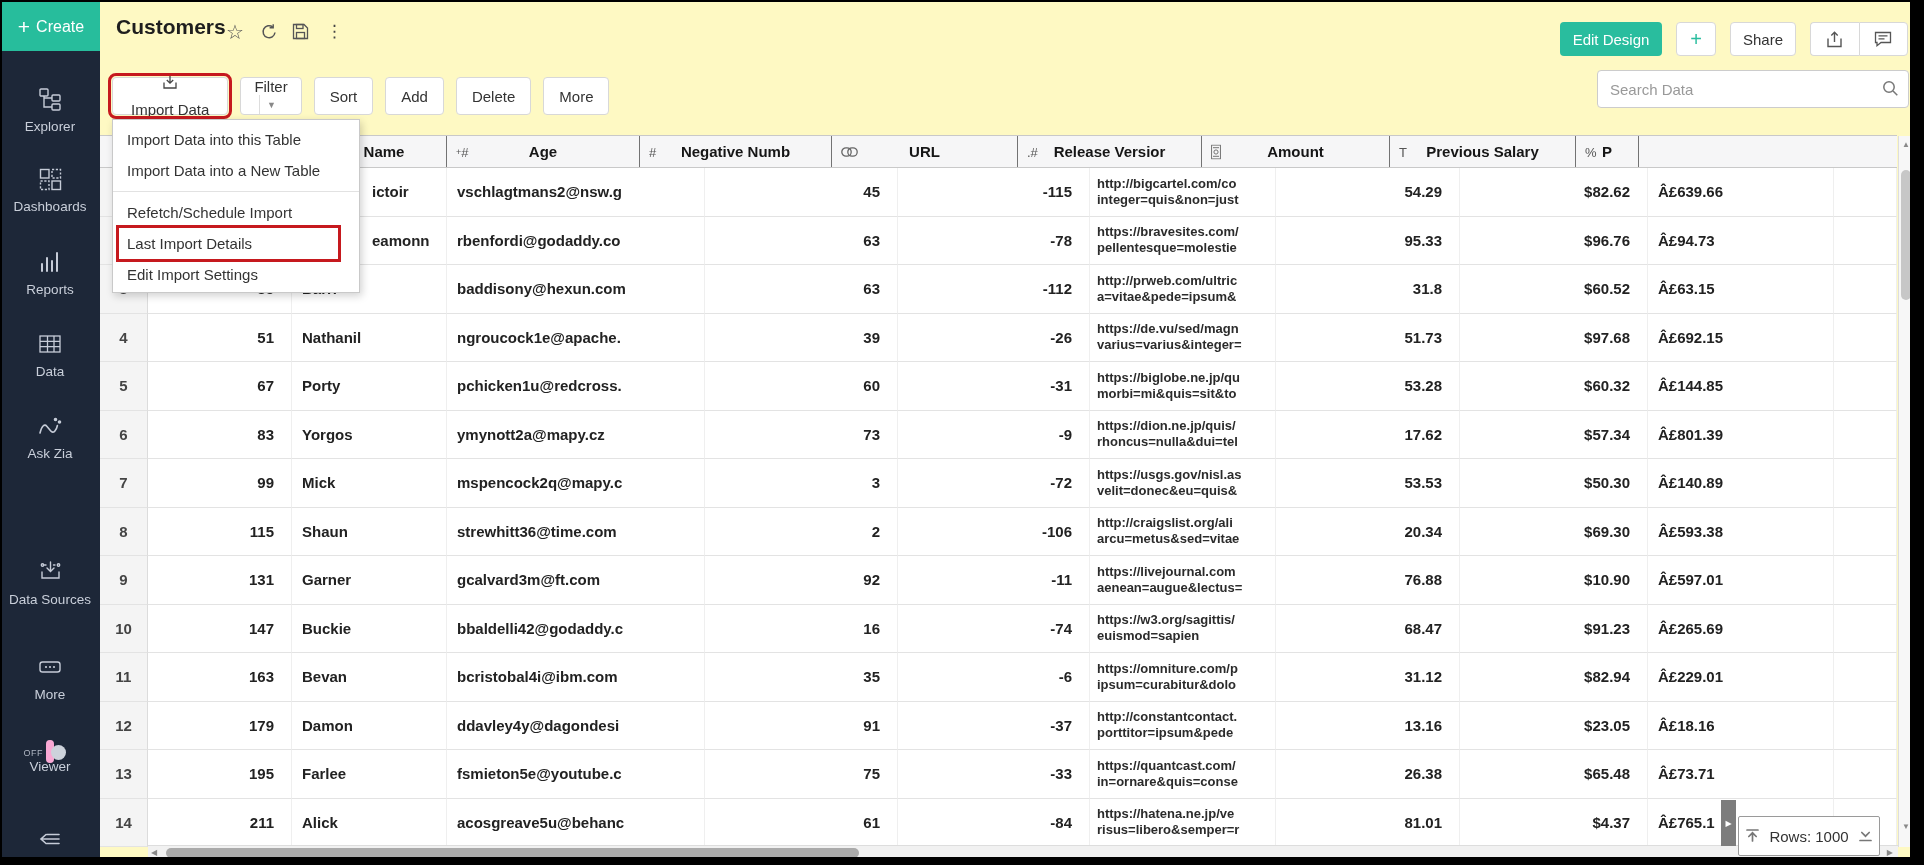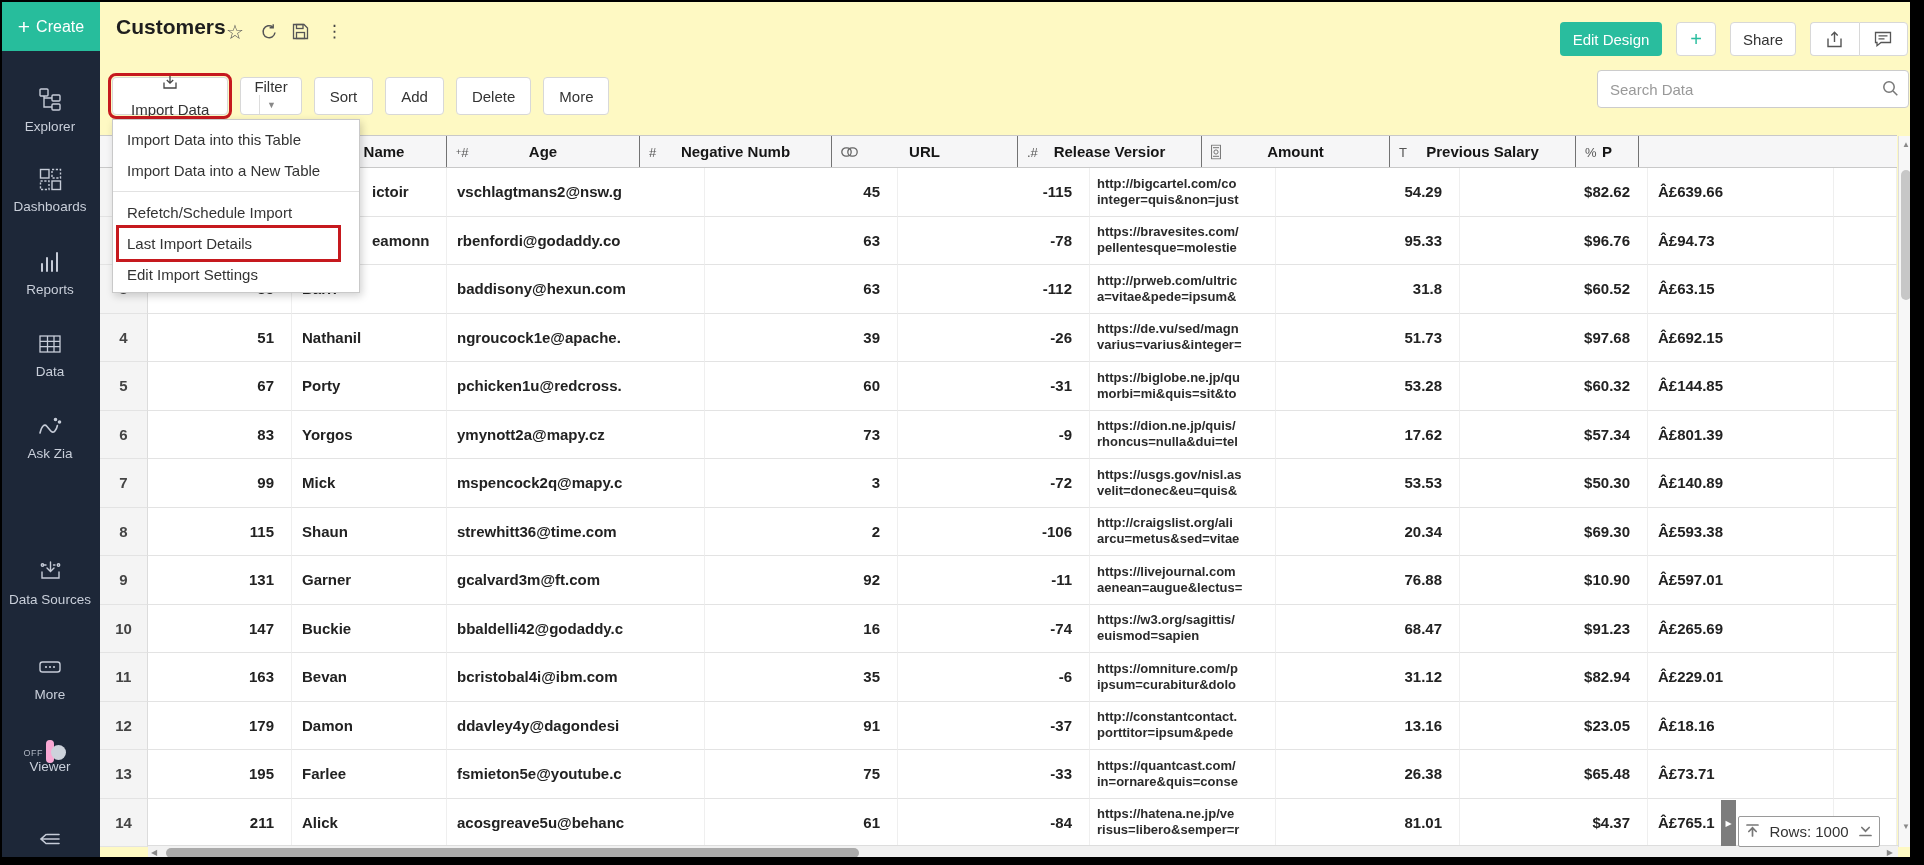--- a/index.html
+++ b/index.html
@@ -82,21 +82,21 @@
   
   .vscroll { position:absolute; left:1798px; top:134px; width:14px; height:711px; background:#f7f7f7; border-left:1px solid #ddd; }
   .vthumb { position:absolute; left:2px; top:34px; width:10px; height:130px; background:#c7c7c7; border-radius:5px; }
   .varrow { position:absolute; left:0; width:14px; text-align:center; font-size:8px; color:#8a8a8a; cursor:pointer; }
   .va-up { top:4px; } .va-down { bottom:16px; }
   .hscroll { position:absolute; left:48px; top:843px; width:1750px; height:14px; background:#f1f1f1; border-top:1px solid #ddd; }
   .hthumb { position:absolute; left:18px; top:2px; width:693px; height:10px; background:#aaa; border-radius:5px; }
   .harrow { position:absolute; top:2px; font-size:8px; color:#888; cursor:pointer; }
   .ha-left { left:3px; } .ha-right { right:5px; }
 
-  .rows-widget { position:absolute; left:1638px; top:814px; width:142px; height:31px; background:#fff;
+  .rows-widget { position:absolute; left:1638px; top:814px; width:142px; height:40px; background:#fff;
     border:1px solid #9a9a9a; border-radius:2px; display:flex; align-items:center; justify-content:center; gap:9px;
     z-index:40; font-size:15px; color:#333; }
   .panel-handle { position:absolute; left:1621px; top:798px; width:15px; height:46px; background:#7d7d7d; z-index:41;
     display:flex; align-items:center; justify-content:center; color:#fff; font-size:8px; cursor:pointer; }
 </style>
 </head>
 <body>
 
 <div class="frame">
 

